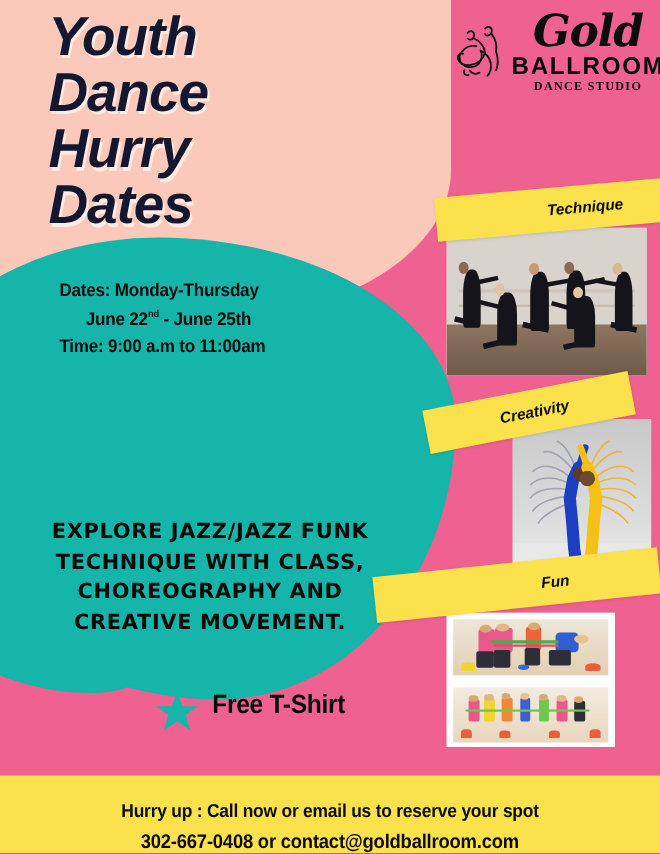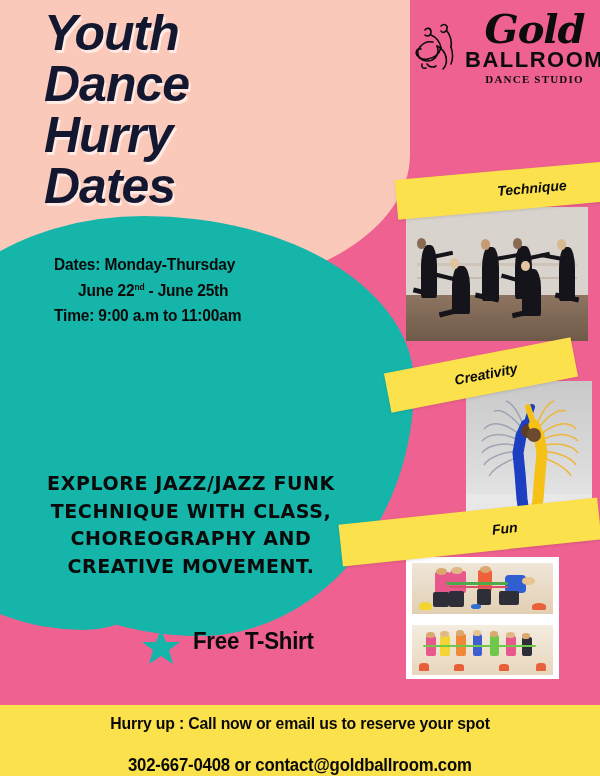--- a/index.html
+++ b/index.html
@@ -179,21 +179,21 @@
   
   .fun-card{position:absolute;inset:0;background:#fff;padding:6px;box-sizing:border-box;}
   .fun-img{position:relative;width:100%;height:46%;overflow:hidden;
     background:linear-gradient(#efe6d8,#e2cfb3);}
   .fun-img.second{margin-top:8%;background:linear-gradient(#f3ece0,#e8d6bd);}
   .kid{position:absolute;border-radius:2px;}
 
   
   .banner{
     position:absolute;left:0;right:0;bottom:0;height:62px;z-index:9;
-    display:flex;flex-direction:column;align-items:center;justify-content:space-between;
+    display:flex;flex-direction:column;align-items:center;justify-content:flex-end;
     color:#0a0a0a;
   }
   .banner-line1{
     font-weight:bold;font-size:17px;letter-spacing:-.2px;
     transform:scaleX(.93);
   }
   .banner-line2{
     font-weight:bold;font-size:18px;margin-top:7px;letter-spacing:-.2px;
     transform:scaleX(.93);
   }

